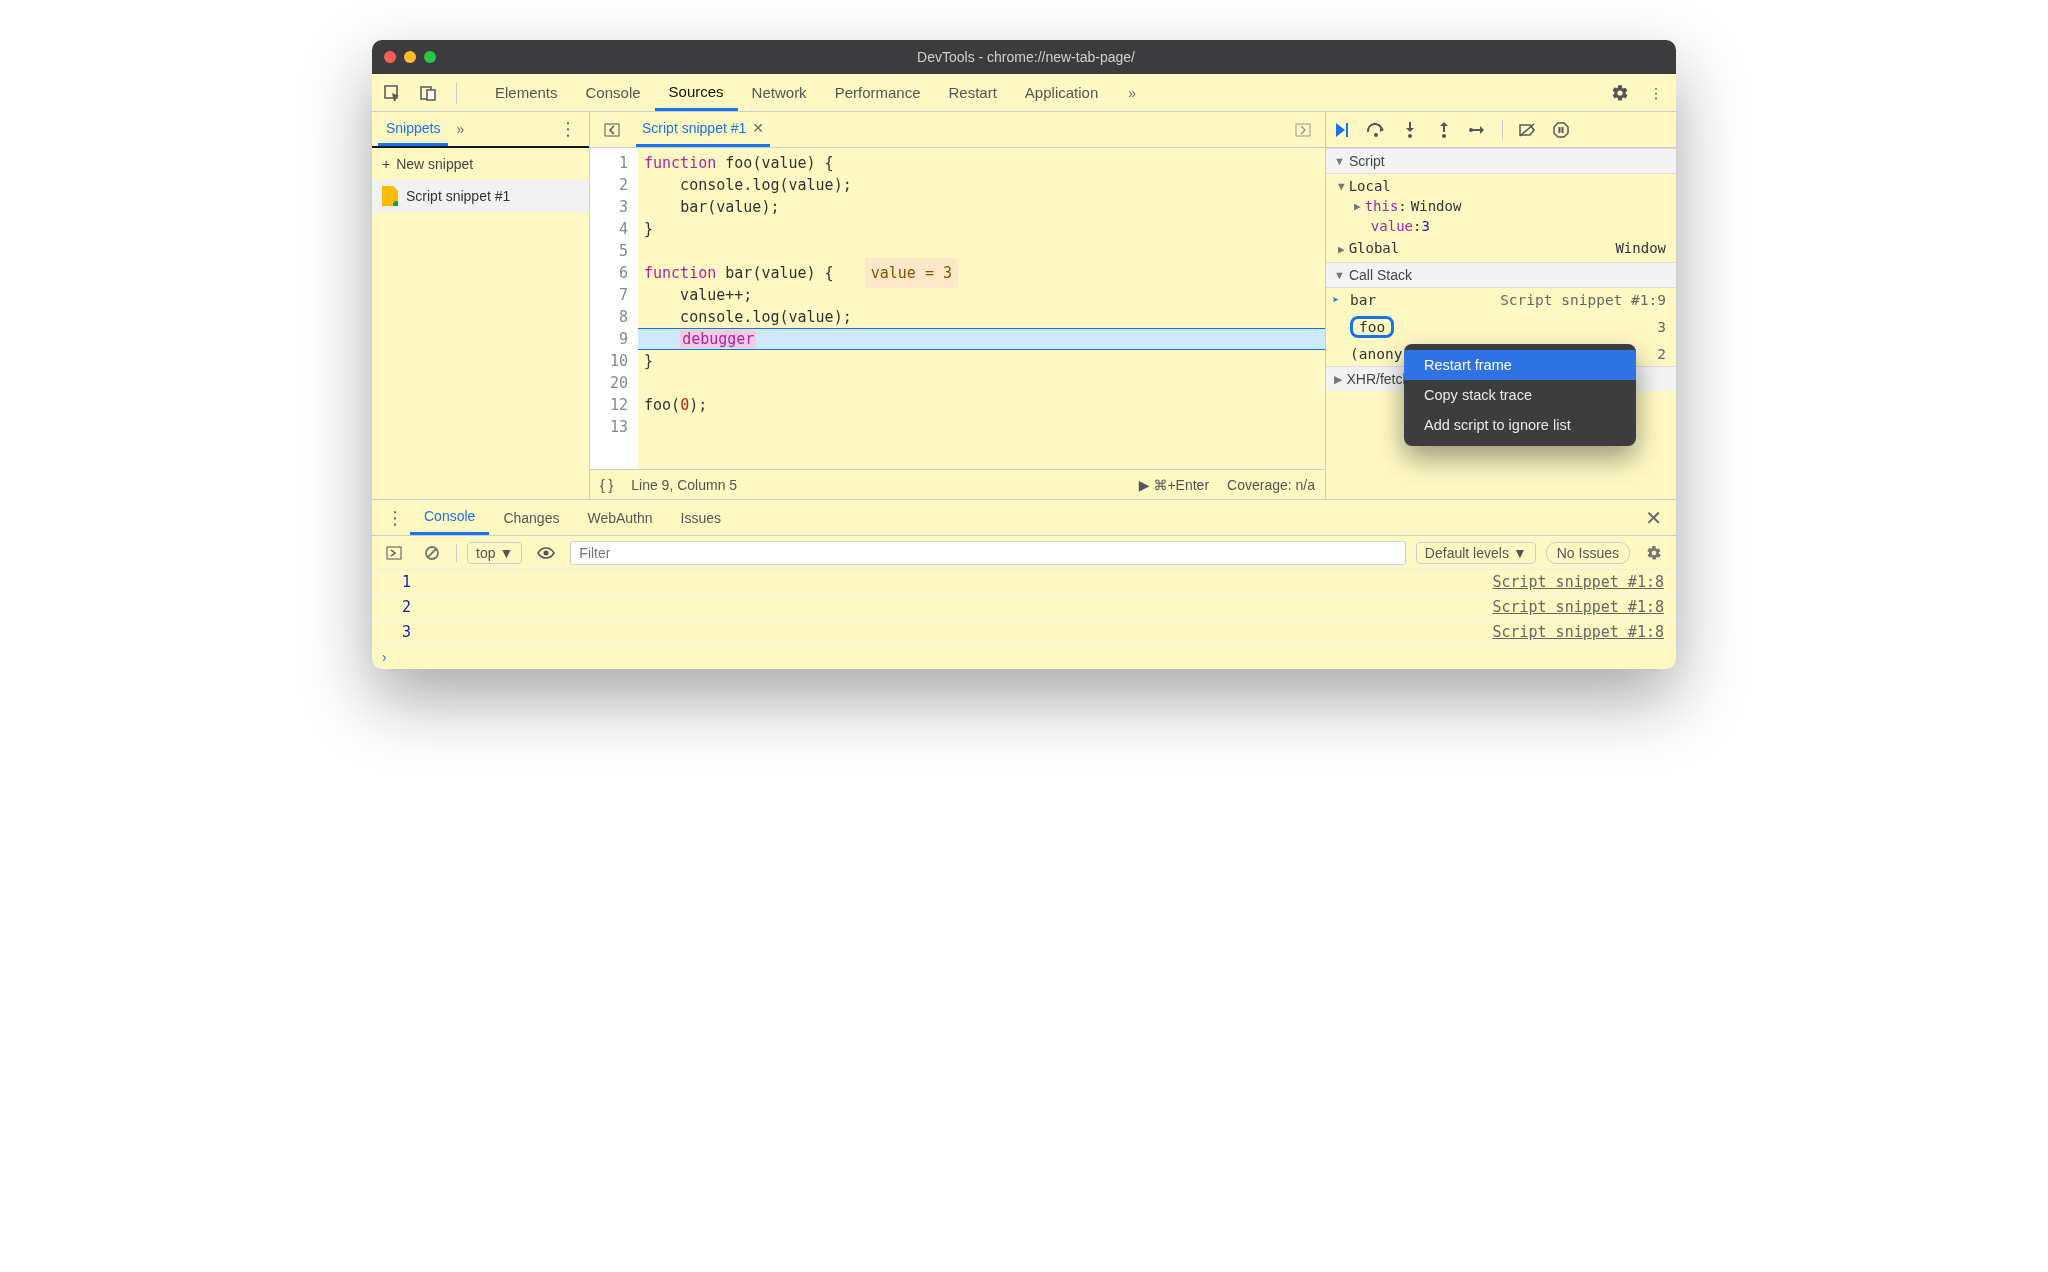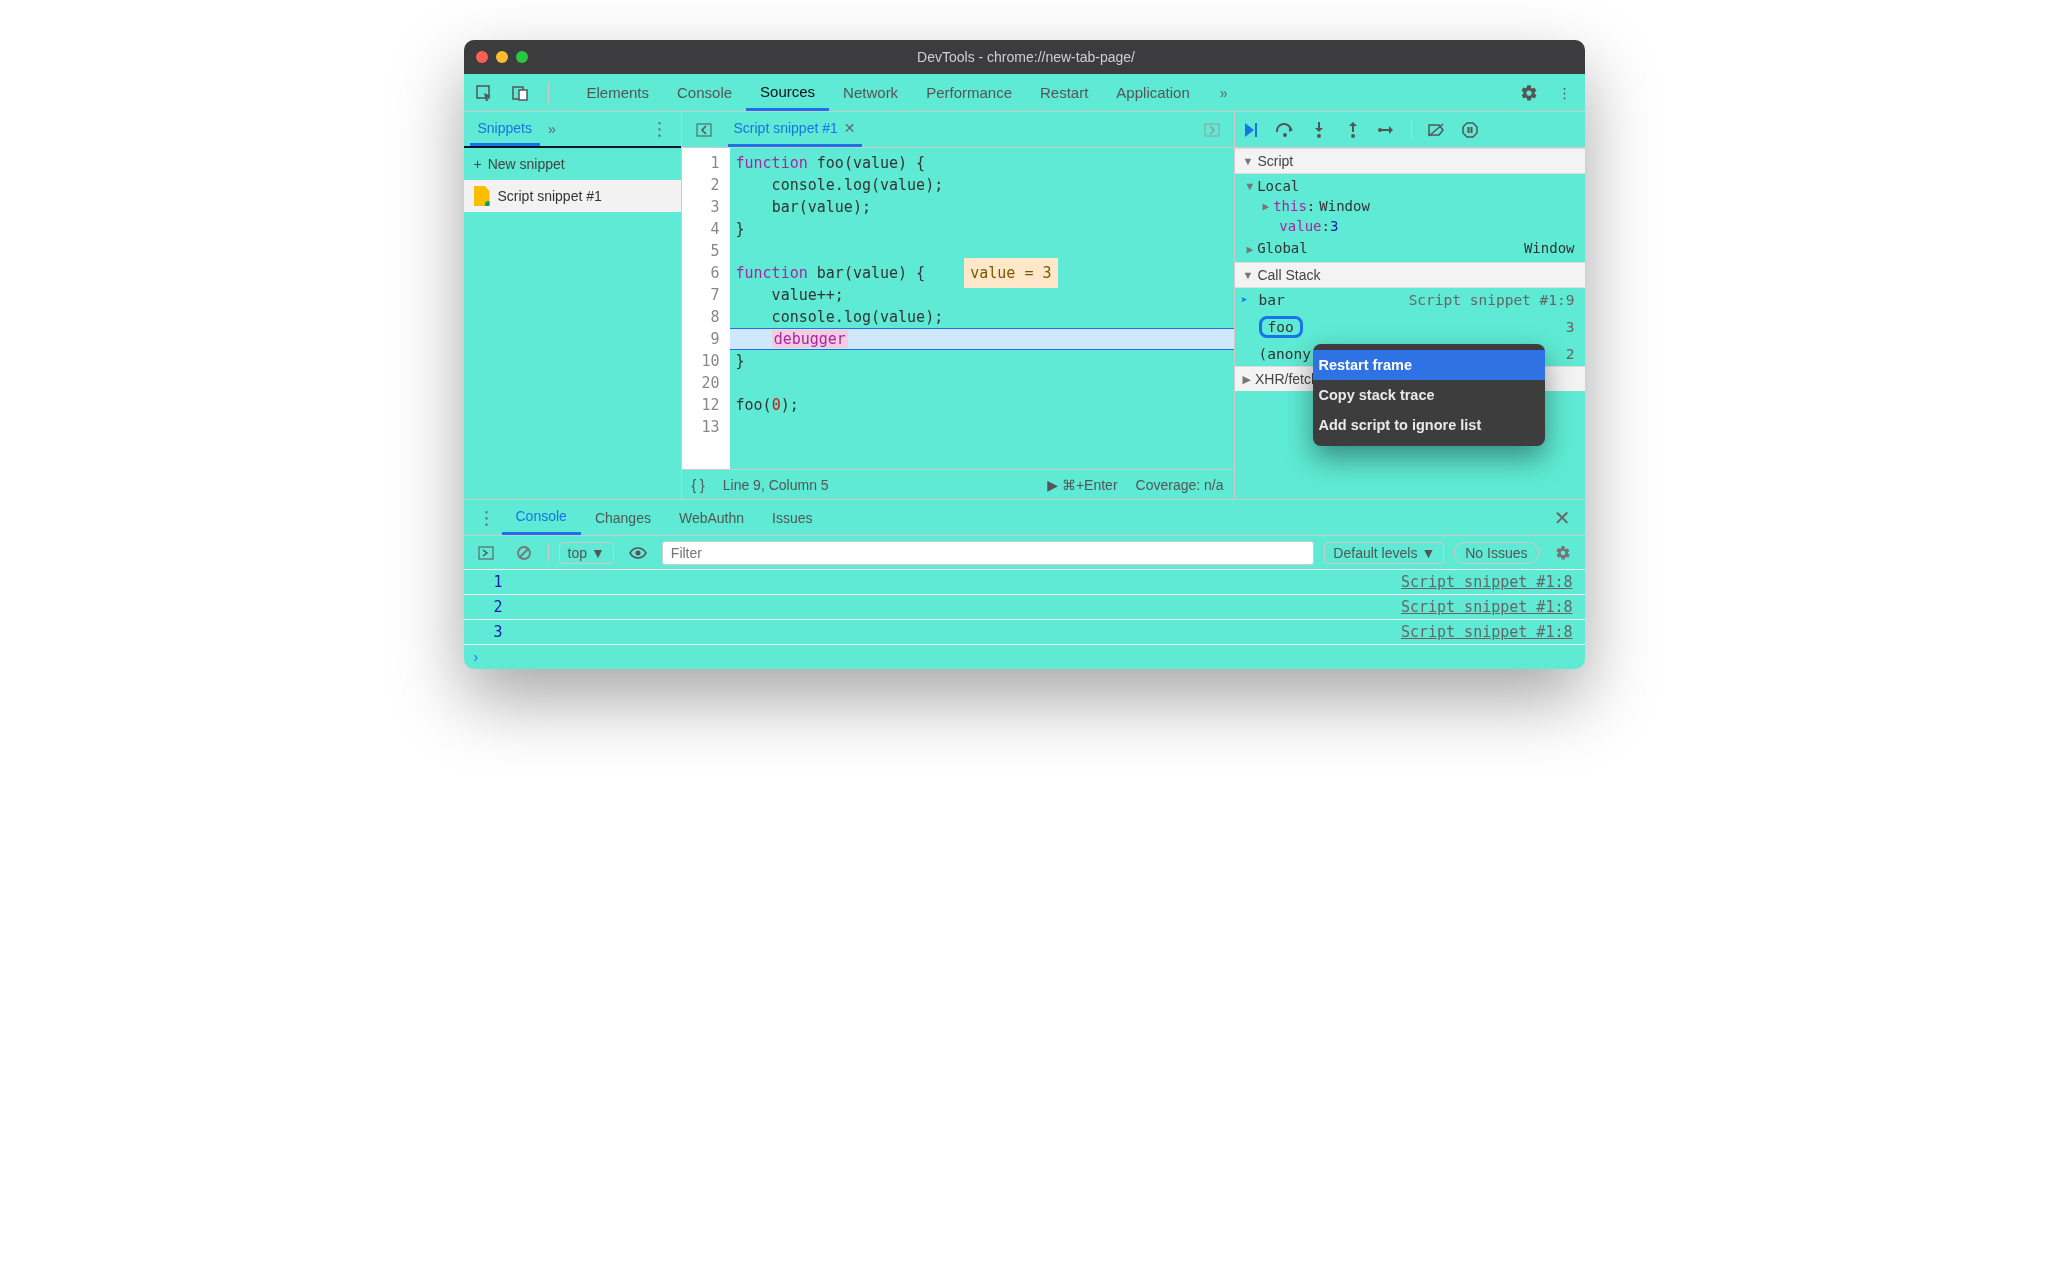--- a/index.html
+++ b/index.html
@@ -7,24 +7,24 @@
   font-family: -apple-system, "Helvetica Neue", Arial, sans-serif;
   background: #fff;
   font-size: 14px;
   color: #333;
   display: flex;
   align-items: flex-start;
   justify-content: center;
   min-height: 100vh;
 }
 .window {
-  width: 1121px;
+  width: 1304px;
   border-radius: 10px;
   overflow: hidden;
-  background: #5eead4;
+  background: #fef9c3;
   box-shadow: 0 30px 70px rgba(0,0,0,0.35);
   margin: 40px 0;
 }
 .titlebar {
   background: #3c3b3d;
   color: #d0cfd0;
   height: 34px;
   display: flex;
   align-items: center;
   padding: 0 12px;
@@ -114,21 +114,21 @@
 }
 .code {
   flex: 1; padding: 4px 0 0 0; line-height: 22px; position: relative;
   white-space: pre;
 }
 .code-line { height: 22px; padding-left: 6px; }
 .kw { color: #a626a4; }
 .fn { color: #333; }
 .num { color: #c41a16; }
 .hint {
-  background: #ffe8c9; color: #7d5600; padding: 6px 6px; margin-left: 12px;
+  background: #ffe8c9; color: #7d5600; padding: 6px 6px; margin-left: 4px;
 }
 .debugger-hl {
   position: absolute; left: 0; right: 0; height: 22px;
   background: #cfe8fc; border-top: 1px solid #1a73e8; border-bottom: 1px solid #1a73e8;
   z-index: 0;
 }
 .kw-debugger { background: #f4cce1; color: #a626a4; padding: 0 2px; }
 .code-line > * { position: relative; z-index: 1; }
 
 .center-status {
@@ -173,21 +173,21 @@
 .stack-row { position: relative; padding-left: 24px; }
 .stack-row .loc { color: #666; }
 .foo-hl { border: 3px solid #1a73e8; border-radius: 8px; padding: 0 6px; }
 
 .context-menu {
   position: absolute; top: 232px; left: 78px;
   background: #3d3d3d; color: #eaeaea; border-radius: 8px;
   box-shadow: 0 12px 28px rgba(0,0,0,0.4);
   padding: 6px 0; width: 232px; z-index: 10;
 }
-.cm-item { padding: 7px 6px; cursor: pointer; font-size: 14.5px; font-weight: bold; }
+.cm-item { padding: 7px 20px; cursor: pointer; font-size: 14.5px; }
 .cm-item.sel { background: #2f72e3; color: #fff; }
 
 .drawer-tabs {
   display: flex; align-items: center; height: 36px; padding: 0 8px;
   border-bottom: 1px solid #ccc;
 }
 .dtab { padding: 0 14px; height: 100%; display: flex; align-items: center; color: #555; cursor: pointer; }
 .dtab.active { color: #1a73e8; border-bottom: 3px solid #1a73e8; }
 .drawer-close { margin-left: auto; color: #666; font-size: 20px; cursor: pointer; padding: 0 6px; }
 

